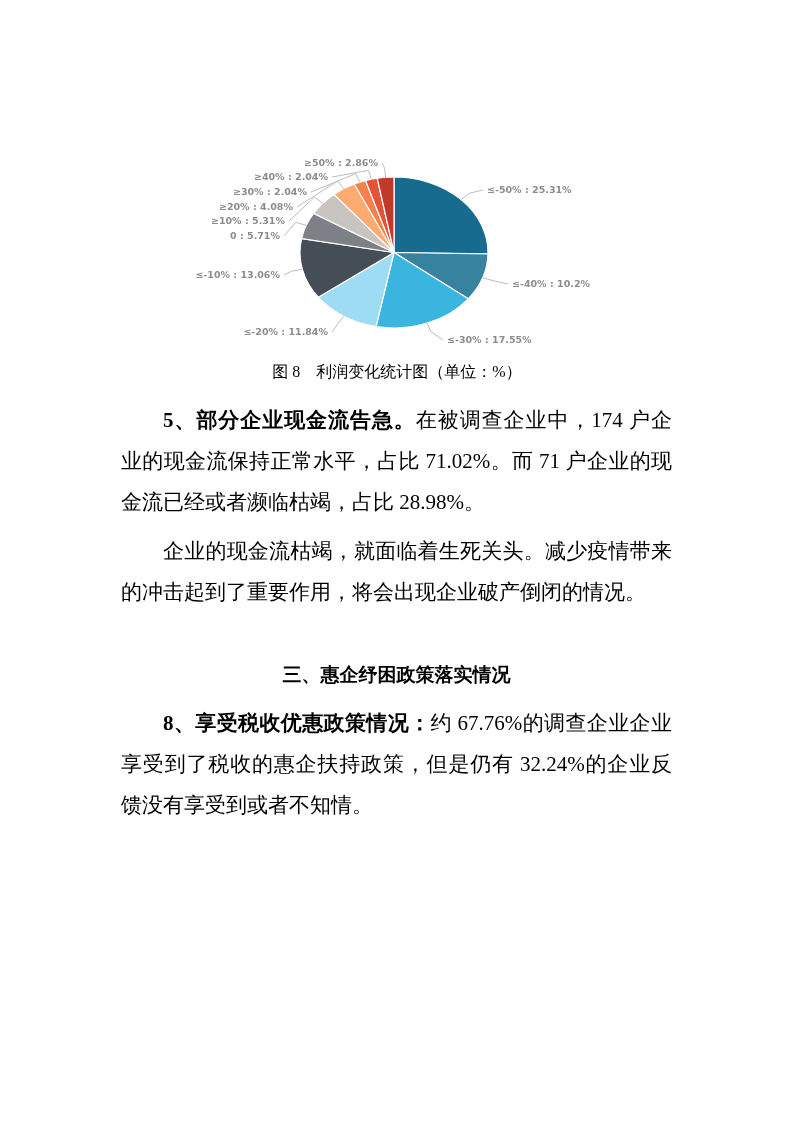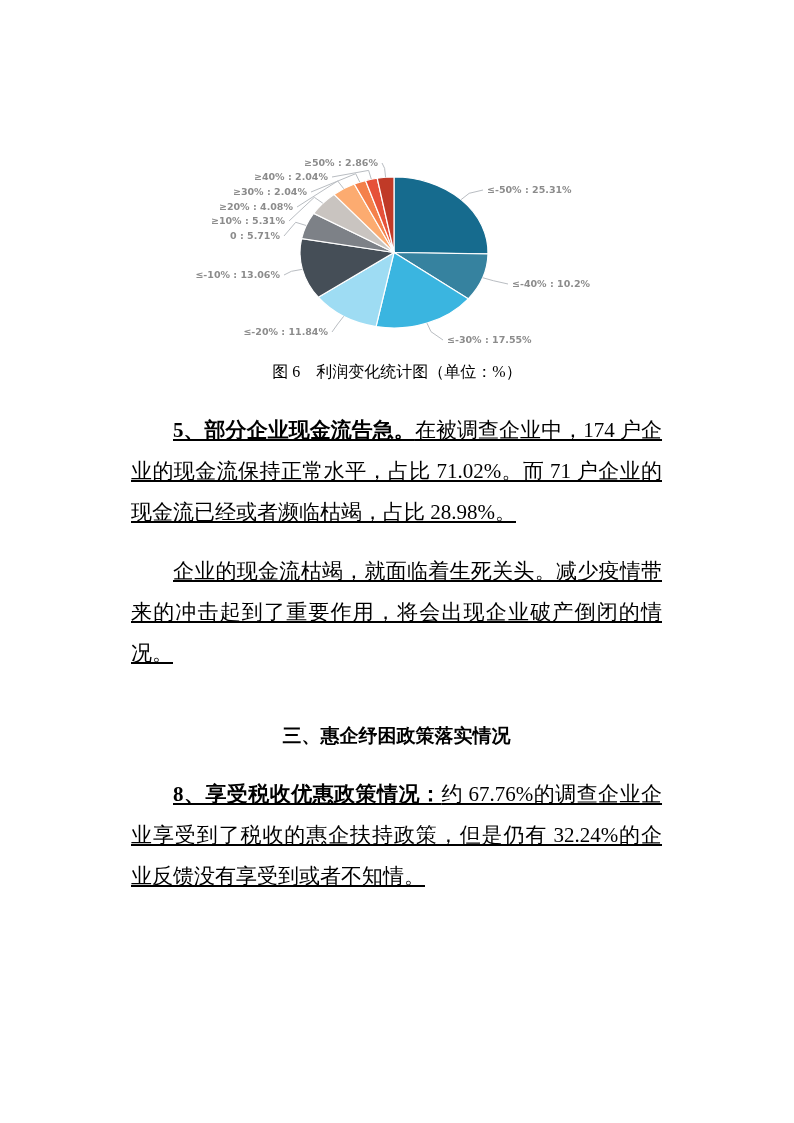--- a/index.html
+++ b/index.html
@@ -49,25 +49,24 @@
     position: absolute;
     top: 392px;
     left: 113px;
     width: 567px;
     font-family: "Liberation Serif", "DejaVu Serif", serif;
     font-size: 21px;
     line-height: 41px;
     color: #000000;
   }
   .body-text p {
-    margin: 18px;
+    margin: 8px;
     text-indent: 2em;
     text-align: justify;
     text-justify: inter-ideograph;
-    text-decoration: underline;
   }
   .body-text p .lead { font-weight: bold; }
   .body-text h2 {
     margin: 41px 0 6px 0;
     font-family: "Liberation Sans", "DejaVu Sans", sans-serif;
     font-size: 19px;
     font-weight: bold;
     line-height: 41px;
     text-align: center;
     text-indent: 0;
@@ -110,21 +109,21 @@
         <text x="167" y="46" text-anchor="end" dominant-baseline="middle" class="pie-label" fill="#8c8c8c">≥30% : 2.04%</text>
         <path d="M 254 106.5 L 225.51 34.55 A 94 75.5 0 0 1 237.20 32.22 Z" fill="#e65139" stroke="#ffffff" stroke-width="1.2"></path>
         <polyline points="231.3,33.2 228.6,24.4 192,31" class="pie-leader" stroke="#b9bdc2"></polyline>
         <text x="188" y="31" text-anchor="end" dominant-baseline="middle" class="pie-label" fill="#8c8c8c">≥40% : 2.04%</text>
         <path d="M 254 106.5 L 237.20 32.22 A 94 75.5 0 0 1 254.00 31.00 Z" fill="#c03a27" stroke="#ffffff" stroke-width="1.2"></path>
         <polyline points="245.6,31.3 244.6,22.3 242,17" class="pie-leader" stroke="#b9bdc2"></polyline>
         <text x="238" y="17" text-anchor="end" dominant-baseline="middle" class="pie-label" fill="#8c8c8c">≥50% : 2.86%</text>
       </svg>
   </figure>
 
-  <div class="caption">图 6　利润变化统计图（单位：%）</div>
+  <div class="caption">图 8　利润变化统计图（单位：%）</div>
 
   <div class="body-text">
 
     <p><span class="lead">5、部分企业现金流告急。</span><span>在被调查企业中，174 户企业的现金流保持正常水平，占比 71.02%。而 71 户企业的现金流已经或者濒临枯竭，占比 28.98%。</span></p>
 
     <p>企业的现金流枯竭，就面临着生死关头。减少疫情带来的冲击起到了重要作用，将会出现企业破产倒闭的情况。</p>
 
     <h2>三、惠企纾困政策落实情况</h2>
 
 

